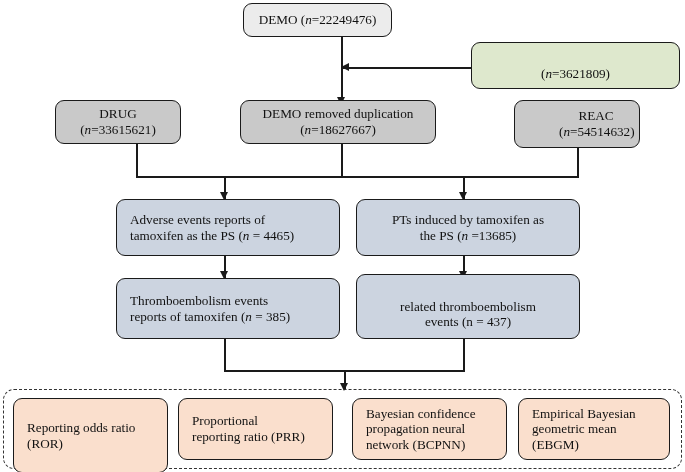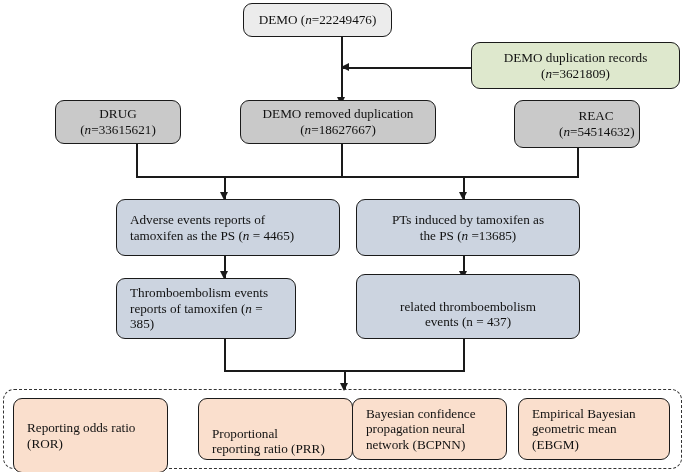--- a/index.html
+++ b/index.html
@@ -117,21 +117,21 @@
   <div class="arrow-down" style="left:340.2px; top:383px;"></div>
 
   <div class="node fill-lightgray" style="left:236px; top:3px; width:149px; height:34px;margin-left:7px;">
     <span class="txt">
       <span>DEMO (</span><i>n</i><span>=22249476)</span>
     </span>
   </div>
 
   <div class="node fill-green" style="left:471px; top:42px; width:209px; height:47px;">
     <span class="txt">
-      <span>DEMO duplication records</span><br>
+      <br>
       (<i>n</i><span>=3621809)</span>
     </span>
   </div>
 
   <div class="node fill-gray" style="left:55px; top:100px; width:126px; height:44px;">
     <span class="txt">
       <span>DRUG</span><br>
       (<i>n</i><span>=33615621)</span>
     </span>
   </div>
@@ -157,21 +157,21 @@
     </span>
   </div>
 
   <div class="node fill-bluegray" style="left:356px; top:199px; width:224px; height:57px;">
     <span class="txt">
       <span>PTs induced by tamoxifen as</span><br>
       <span>the PS (</span><i>n</i><span> =13685)</span>
     </span>
   </div>
 
-  <div class="node fill-bluegray left-align" style="left:116px; top:278px; width:180px; height:61px;">
+  <div class="node fill-bluegray left-align" style="left:116px; top:278px; width:224px; height:61px;">
     <span class="txt">
       <span>Thromboembolism events</span><br>
       <span>reports of tamoxifen (</span><i>n</i><span> = 385)</span>
     </span>
   </div>
 
   <div class="node fill-bluegray" style="left:356px; top:274px; width:224px; height:65px;">
     <span class="txt">
       <br>
       <span>related thromboembolism</span><br>
@@ -181,21 +181,21 @@
 
   <div class="dashed-group" style="left:3px; top:389px; width:679px; height:80px;"></div>
 
   <div class="node fill-peach left-align" style="left:13px; top:398px; width:155px; height:75px;">
     <span class="txt">
       <span>Reporting odds ratio</span><br>
       <span>(ROR)</span>
     </span>
   </div>
 
-  <div class="node fill-peach left-align" style="left:198px; top:398px; width:155px; height:62px;align-items:flex-end;">
+  <div class="node fill-peach left-align" style="left:178px; top:398px; width:155px; height:62px;">
     <span class="txt">
       <span>Proportional</span><br>
       <span>reporting ratio (PRR)</span>
     </span>
   </div>
 
   <div class="node fill-peach left-align" style="left:352px; top:398px; width:155px; height:62px;">
     <span class="txt">
       <span>Bayesian confidence</span><br>
       <span>propagation neural</span><br>

